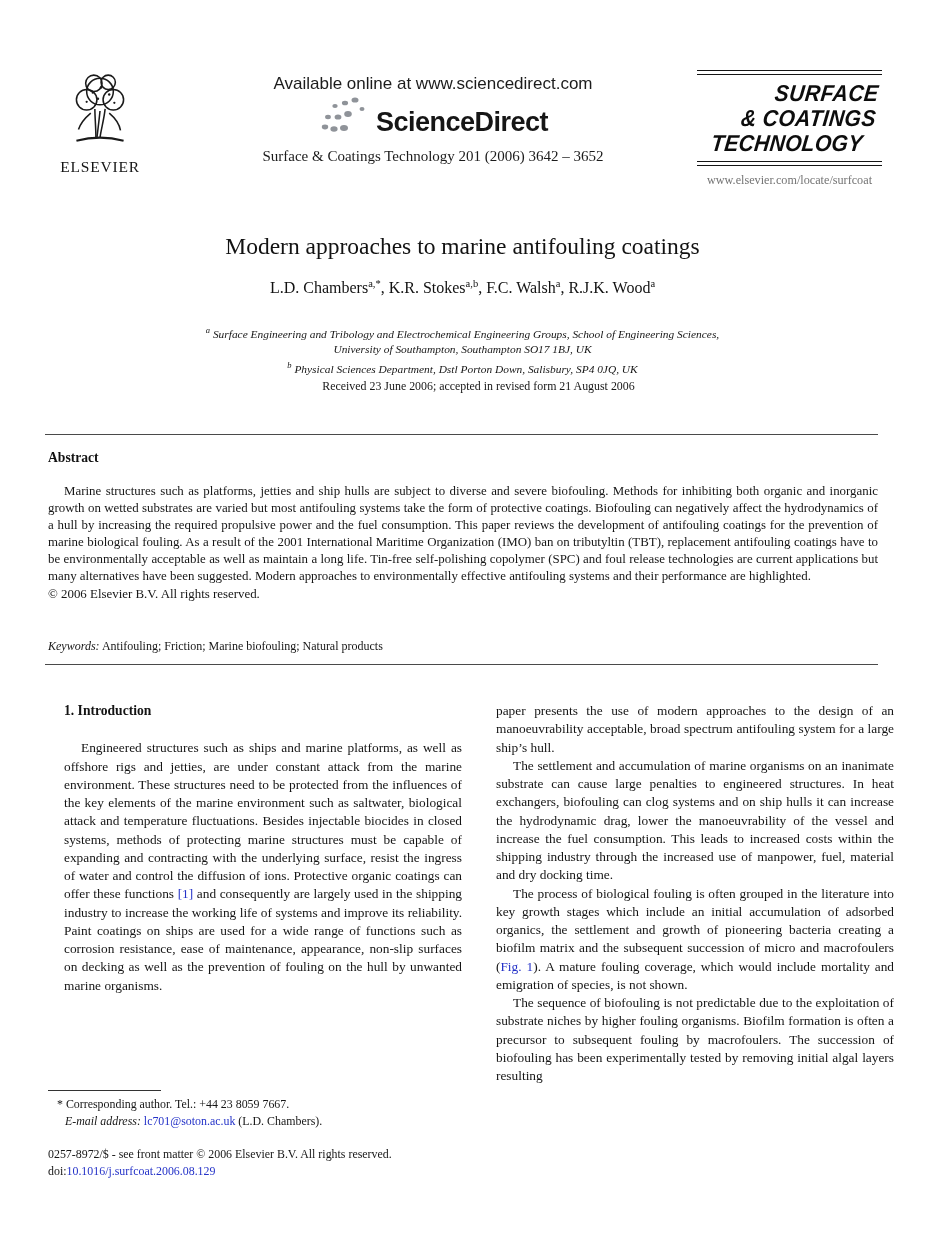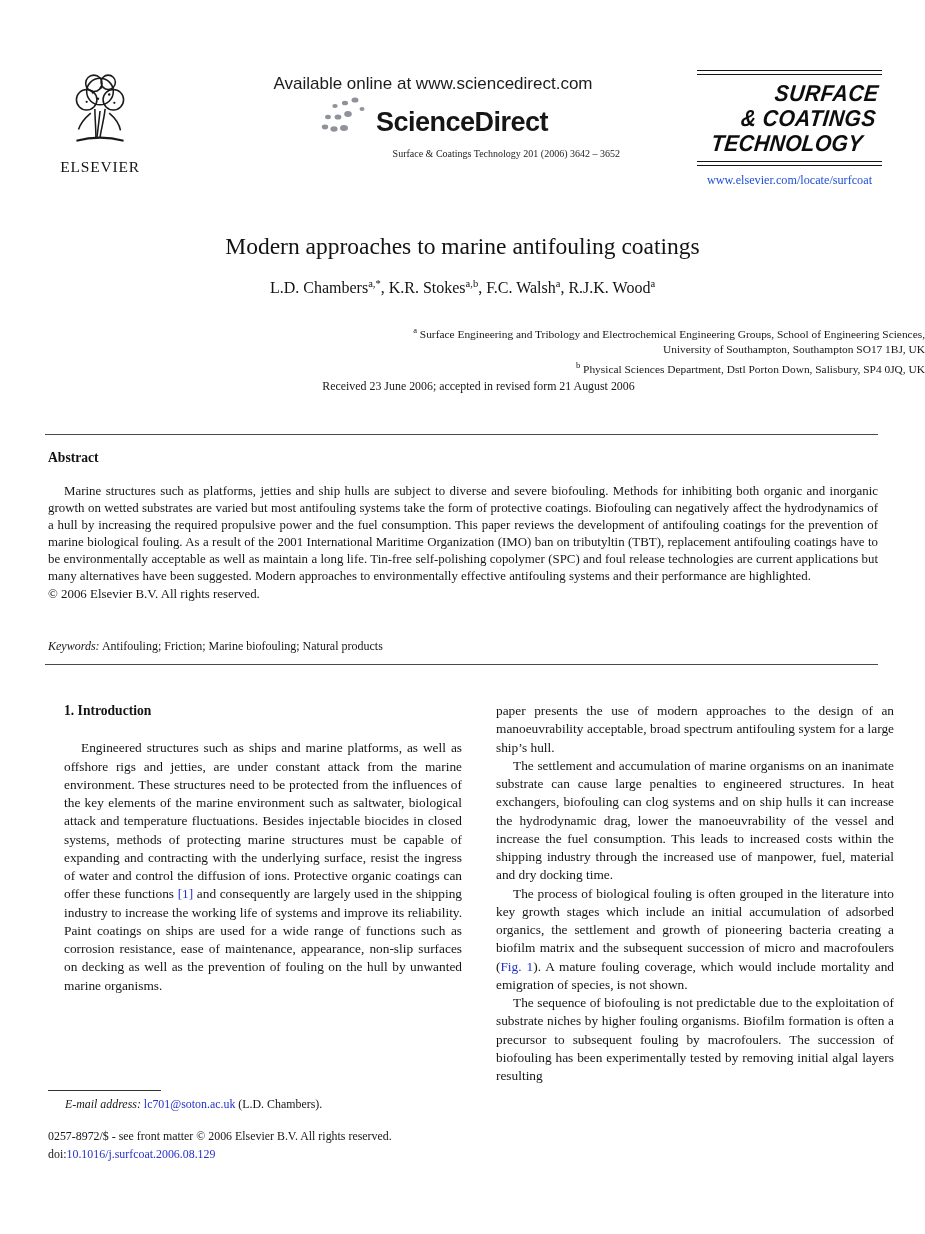--- a/index.html
+++ b/index.html
@@ -16,41 +16,41 @@
   .link { color: #2432c8; cursor: pointer; }
 
   
   .header-left { position: absolute; left: 48px; top: 70px; width: 104px; text-align: center; }
   .elsevier-wordmark { font-size: 15.5px; letter-spacing: 0.8px; margin-top: 2px; color:#141414; }
 
   .header-center { position: absolute; left: 246px; top: 74px; width: 374px; text-align: center; }
   .available-online { font-family: "Liberation Sans", sans-serif; font-size: 17px; color: #1c1c1c; }
   .sd-row { display: flex; align-items: flex-end; justify-content: center; gap: 6px; margin-top: 0; height: 44px; }
   .sd-wordmark { font-family: "Liberation Sans", sans-serif; font-weight: 700; font-size: 27px; color: #161616; letter-spacing: -0.5px; }
-  .journal-citation { font-size: 10px; margin-top: 10px; color:#1c1c1c;text-align:right; }
+  .journal-citation { font-size: 15px; margin-top: 10px; color:#1c1c1c; }
 
   .header-right { position: absolute; left: 697px; top: 70px; width: 185px; }
   .double-rule { height: 5px; border-top: 1.6px solid #151515; border-bottom: 1px solid #151515; }
   .journal-logo-text {
     padding: 6px 6px 5px 2px;
     text-align: right;
     font-family: "Liberation Sans", sans-serif;
     font-style: italic; font-weight: 700;
     color: #0d0d0d;
     transform: skewX(-6deg);
   }
   .journal-logo-text .jl { font-size: 23px; line-height: 25px; letter-spacing: 0.4px; transform: scaleX(0.92); transform-origin: right; }
   .journal-logo-text .jl3 { letter-spacing: 0.2px; text-align: left; padding-left: 1px; }
-  .journal-site-url { font-size: 12.2px; text-align: center; margin-top: 7px; color:#1d4ed8; }
+  .journal-site-url { font-size: 12.2px; text-align: center; margin-top: 7px; color:#737373; }
 
   
   .paper-title { position: absolute; top: 233px; left: 0; width: 100%; text-align: center; font-size: 23.5px; color:#121212; }
   .authors-line { position: absolute; top: 278px; left: 0; width: 100%; text-align: center; font-size: 16px; color:#121212; }
   .authors-line sup { font-size: 10.5px; }
-  .affiliations { position: absolute; top: 323px; left: 0; width: 100%; text-align: right; font-size: 11.4px; line-height: 15.6px; color:#161616; }
+  .affiliations { position: absolute; top: 323px; left: 0; width: 100%; text-align: center; font-style: italic; font-size: 11.4px; line-height: 15.6px; color:#161616; }
   .affiliations sup { font-size: 8.5px; }
   .received-line { position: absolute; top: 379px; left: 0; width: 100%; text-align: center; font-size: 11.9px; color:#161616;padding-left:32px; }
 
   
   .rule { position: absolute; left: 45px; width: 833px; border-top: 1px solid #4a4a4a; }
   .rule-abstract-top { top: 434px; }
   .rule-keywords-bottom { top: 664px; }
   .abstract-heading { position: absolute; top: 450px; left: 48px; font-size: 13.6px; font-weight: bold; color:#111; }
   .abstract-body { position: absolute; top: 483px; left: 48px; width: 830px; font-size: 12.9px; line-height: 17.1px; text-align: justify; color:#161616; }
   .abstract-body .abstract-text { text-indent: 16px; }
@@ -174,20 +174,21 @@
     <div class="col">
       <p class="body-para no-indent">paper presents the use of modern approaches to the design of an manoeuvrability acceptable, broad spectrum antifouling system for a large ship’s hull.</p>
       <p class="body-para">The settlement and accumulation of marine organisms on an inanimate substrate can cause large penalties to engineered structures. In heat exchangers, biofouling can clog systems and on ship hulls it can increase the hydrodynamic drag, lower the manoeuvrability of the vessel and increase the fuel consumption. This leads to increased costs within the shipping industry through the increased use of manpower, fuel, material and dry docking time.</p>
       <p class="body-para"><span>The process of biological fouling is often grouped in the literature into key growth stages which include an initial accumulation of adsorbed organics, the settlement and growth of pioneering bacteria creating a biofilm matrix and the subsequent succession of micro and macrofoulers (</span><span class="link">Fig. 1</span><span>). A mature fouling coverage, which would include mortality and emigration of species, is not shown.</span></p>
       <p class="body-para">The sequence of biofouling is not predictable due to the exploitation of substrate niches by higher fouling organisms. Biofilm formation is often a precursor to subsequent fouling by macrofoulers. The succession of biofouling has been experimentally tested by removing initial algal layers resulting</p>
     </div>
   </div>
 
   <div class="footnote">
     <div class="fn-rule"></div>
+    <div class="fn-line1">* Corresponding author. Tel.: +44 23 8059 7667.</div>
     <div class="fn-line2">
       <span class="fn-email-label">E-mail address:</span><span class="link"> lc701@soton.ac.uk</span><span> (L.D. Chambers).</span>
     </div>
     <div class="fn-issn">0257-8972/$ - see front matter © 2006 Elsevier B.V. All rights reserved.</div>
     <div class="fn-doi">
       <span>doi:</span><span class="link">10.1016/j.surfcoat.2006.08.129</span>
     </div>
   </div>
 
 </div>

